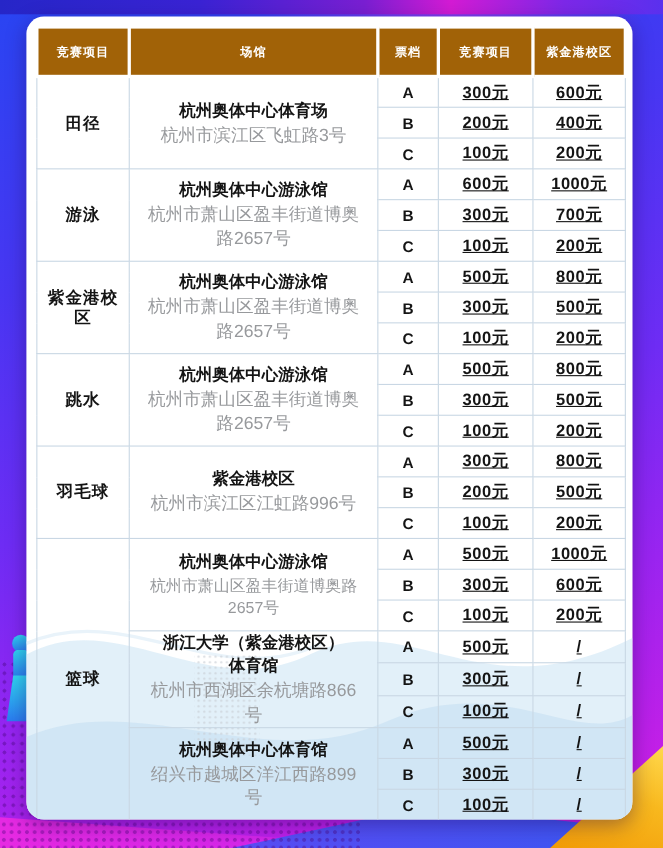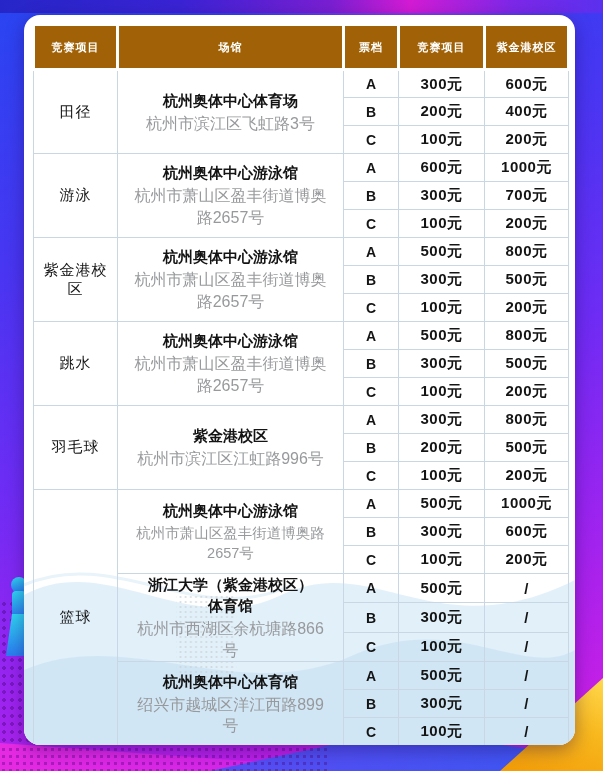--- a/index.html
+++ b/index.html
@@ -39,27 +39,27 @@
   table{border-collapse:collapse;table-layout:fixed;width:535px;position:relative;z-index:1;}
   col.c-sport{width:84px;} col.c-venue{width:226px;} col.c-tier{width:55px;}
   col.c-prelim{width:86px;} col.c-final{width:84px;}
   thead th{
     background:#a16207;color:#fff;font-size:11px;font-weight:700;
     height:40px;border:3px solid #ffffff;letter-spacing:1px;
   }
   tbody td{border:1px solid #c9d7e4;text-align:center;vertical-align:middle;
     color:#141414;background:transparent;padding:0 2px;}
   tbody tr{height:28px;}
-  td.sport{font-size:15px;font-weight:400;letter-spacing:1px;}
+  td.sport{font-size:15px;font-weight:700;letter-spacing:1px;}
   td.venue{padding:0 12px;}
   .venue-name{font-size:15px;font-weight:700;line-height:1.4;white-space:pre-line;}
   .venue-addr{font-size:16px;color:#97999c;margin-top:2px;line-height:1.35;}
   .venue-addr.addr-lg{font-size:14.5px;line-height:1.4;}
   td.tier{font-size:14px;font-weight:700;}
-  td.price{font-size:15px;font-weight:700;letter-spacing:.5px;}
+  td.price{font-size:15px;font-weight:700;letter-spacing:.5px;text-decoration:underline;}
 </style>
 </head>
 <body>
 
 <div class="top-strip"></div>
 <div class="dots-left"></div>
 <div class="decor-magenta"></div>
 <div class="decor-blue-diag"></div>
 <div class="decor-yellow"></div>
 <div class="dots-bottom"></div>

